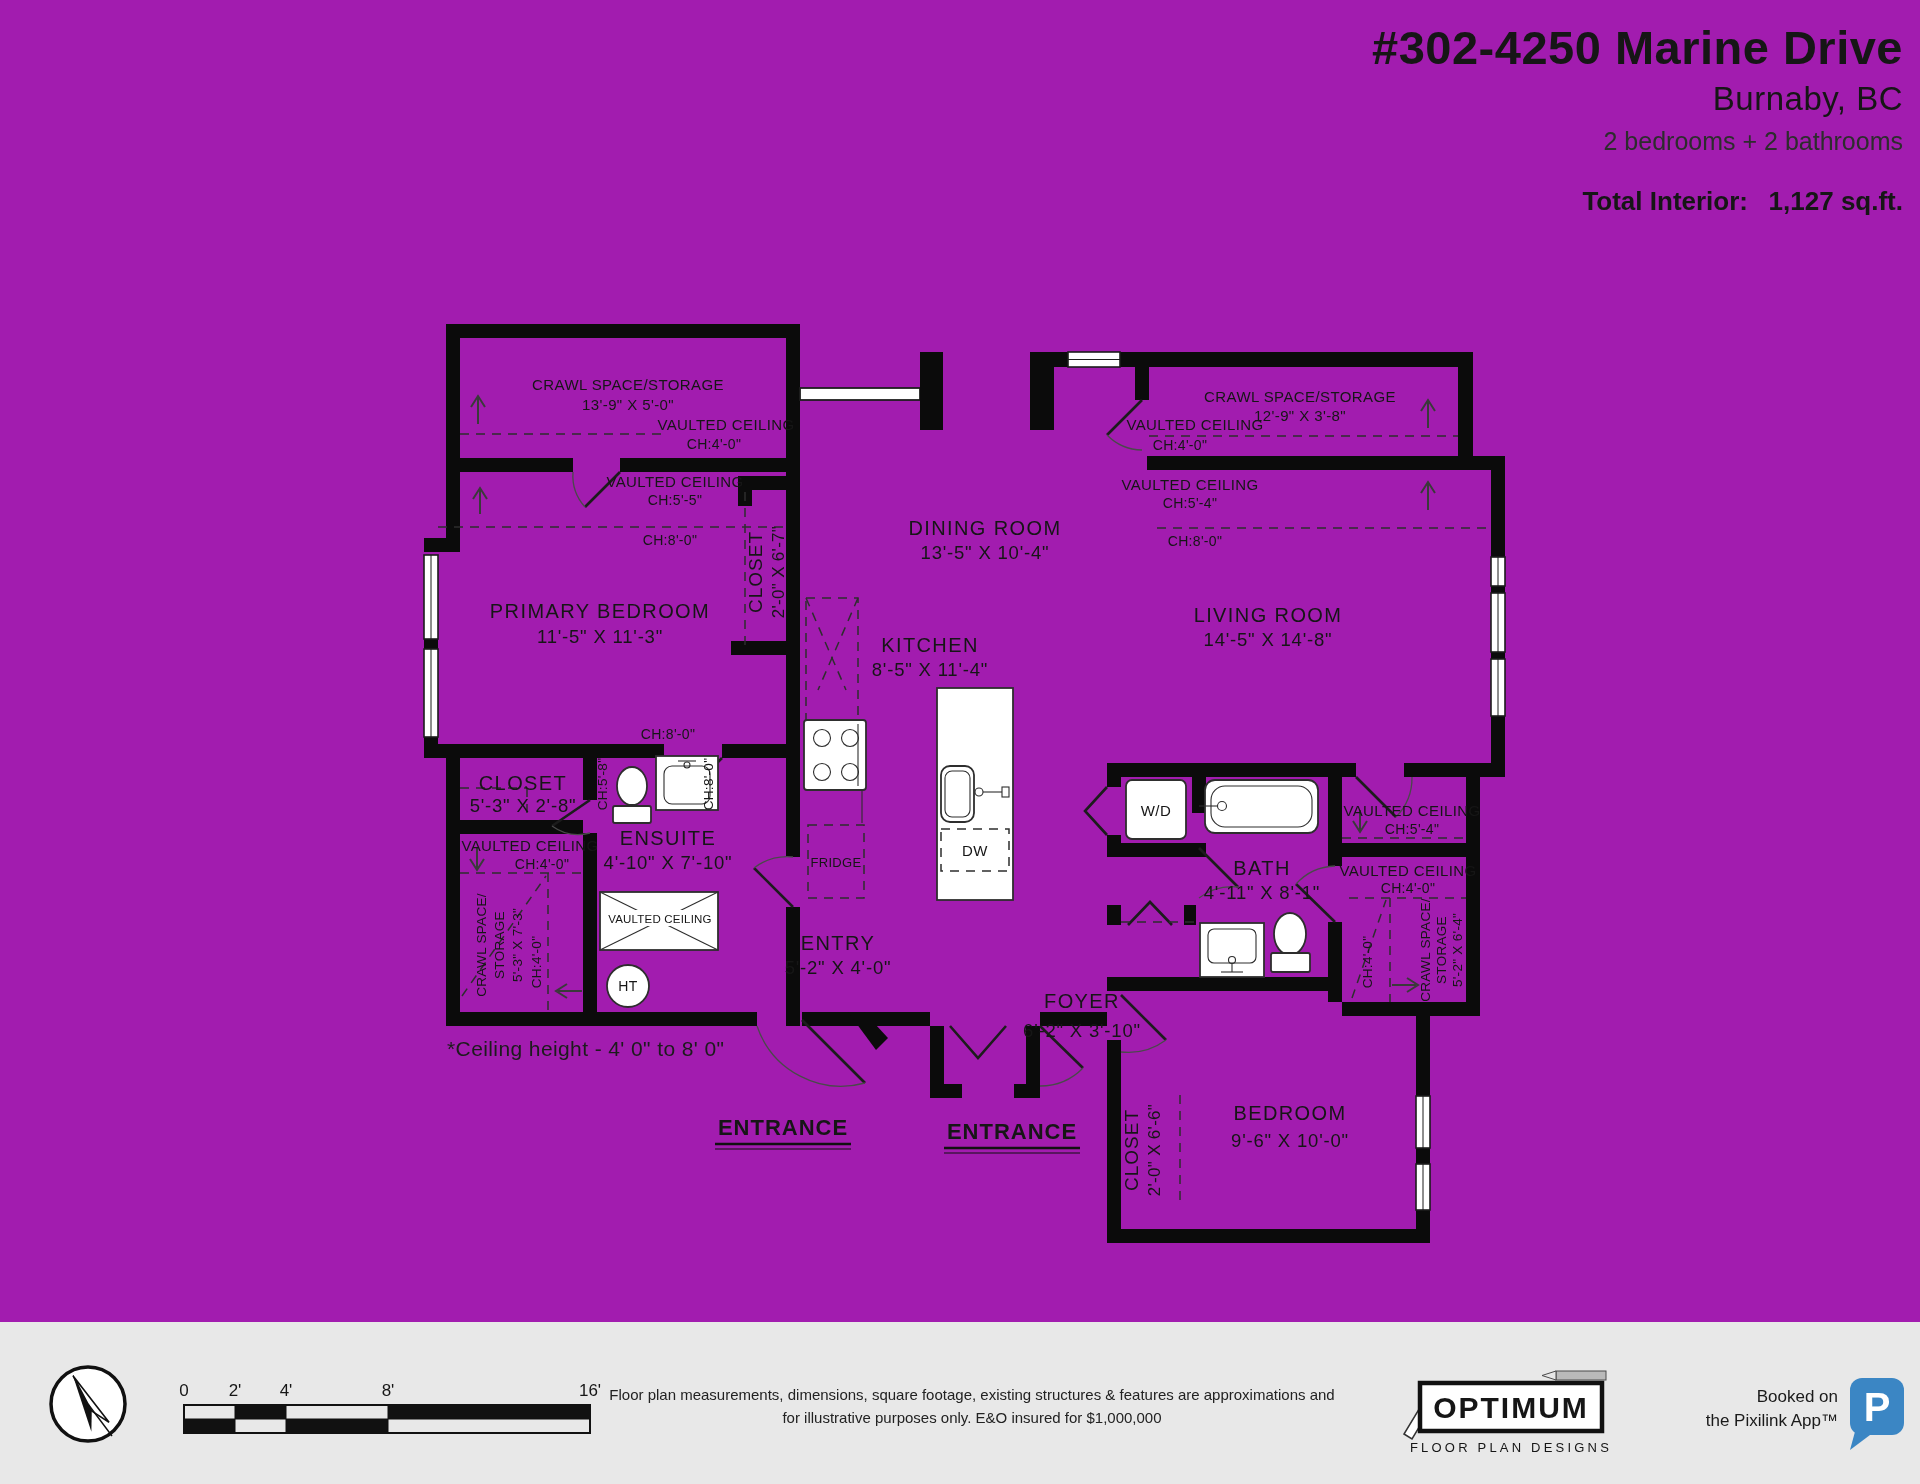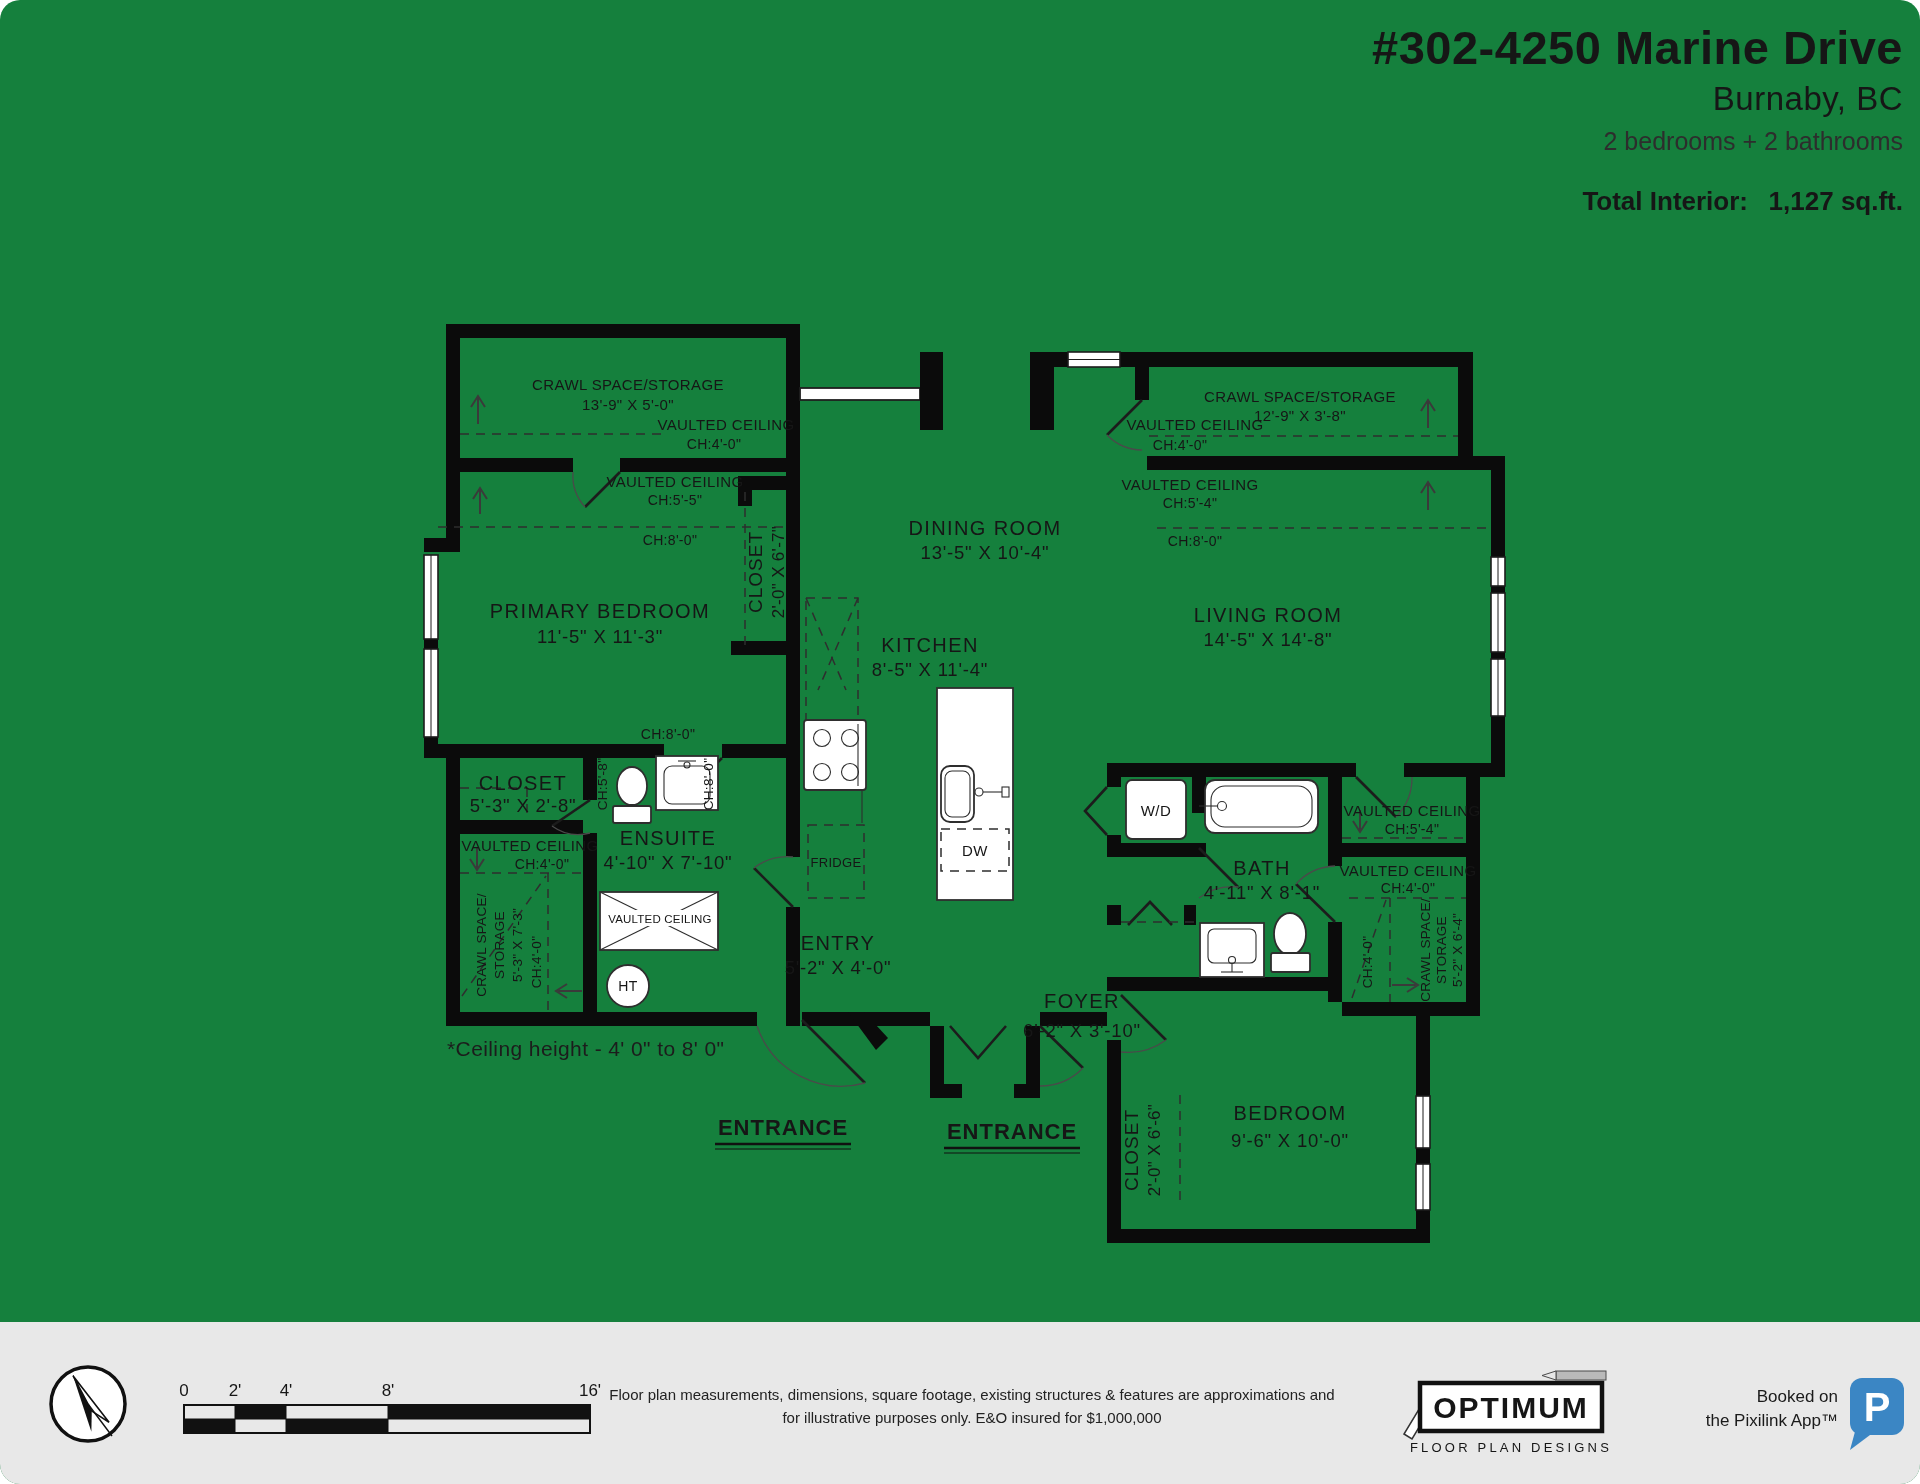--- a/index.html
+++ b/index.html
@@ -1,17 +1,17 @@
 <!DOCTYPE html>
 <html><head>
 <meta charset="utf-8">
 <style>
   html,body{margin:0;padding:0;background:#fff;}
-  .page{position:relative;width:1920px;height:1484px;background:#15803d;overflow:hidden;
-        font-family:"Liberation Sans",sans-serif;border-radius:20px;}
+  .page{position:relative;width:1920px;height:1484px;background:#a21caf;overflow:hidden;
+        font-family:"Liberation Sans",sans-serif;}
   svg{display:block}
   text{fill:#161616;font-family:"Liberation Sans",sans-serif;}
   .rm{font-size:20px;letter-spacing:1.4px;}
   .dim{font-size:18.5px;letter-spacing:.8px;}
   .sm{font-size:15px;letter-spacing:.4px;}
   .ch{font-size:14px;letter-spacing:.3px;}
   .rot{font-size:13.5px;letter-spacing:.3px;}
   .tiny{font-size:11.5px;letter-spacing:.2px;}
   .lbl{font-size:13px;letter-spacing:.3px;}
   .ent{font-size:22px;font-weight:bold;letter-spacing:1px;}

